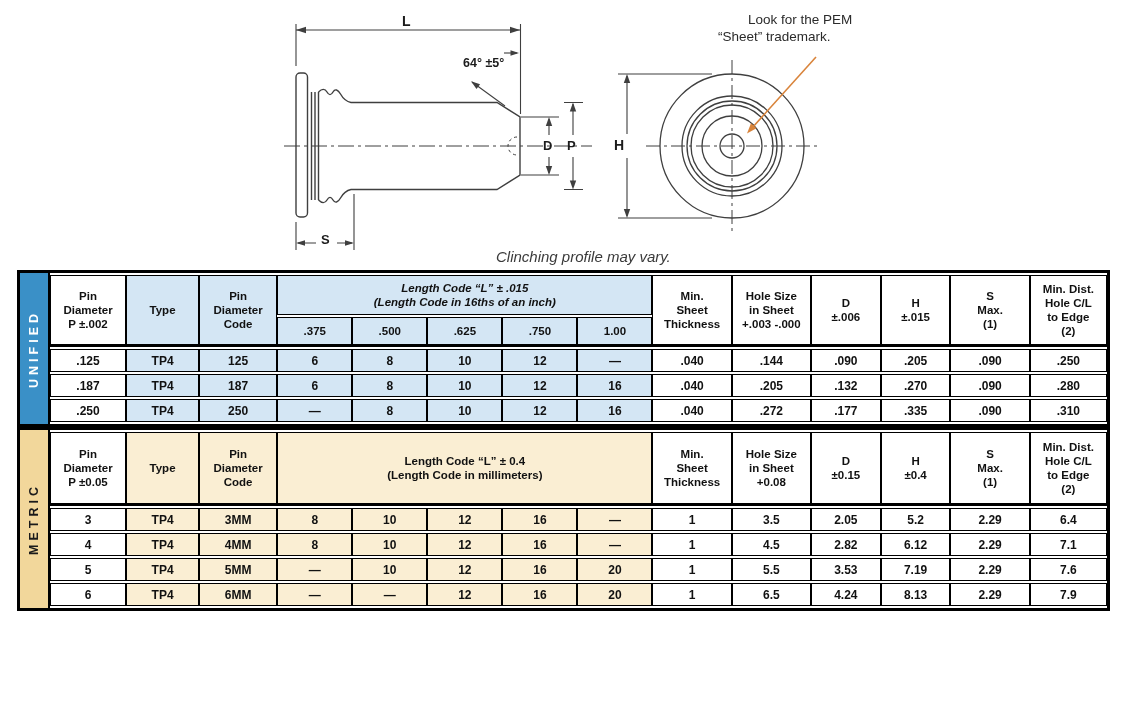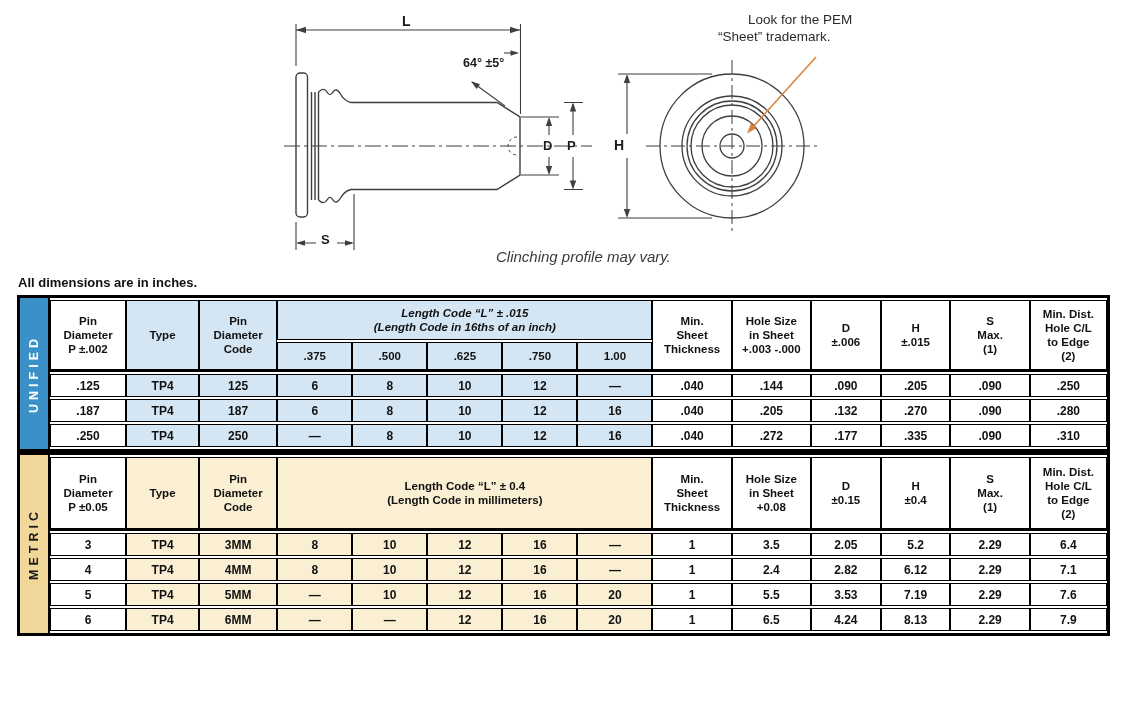--- a/index.html
+++ b/index.html
@@ -113,21 +113,20 @@
     <div class="dlabel" style="left:567px; top:138px;">P</div>
     <div class="dlabel" style="left:321px; top:232px;">S</div>
     <div class="dlabel big" style="left:614px; top:137px;">H</div>
     <div class="note" style="left:748px; top:11px;">Look for the PEM</div>
     <div class="note" style="left:718px; top:28px;">“Sheet” trademark.</div>
     <div class="caption" style="left:496px; top:248px;">Clinching profile may vary.</div>
   </div>
 
   <div class="tables">
 
-    <div class="tbl-heading">All dimensions are in inches.</div>
 
     <div class="tbl-wrap unified">
       <div class="side-label">
         <span>UNIFIED</span>
       </div>
       <table class="dim">
         <colgroup>
           <col style="width:7.2%">
             <col style="width:6.9%">
             <col style="width:7.4%">
@@ -305,21 +304,21 @@
             <tr>
               <td>4</td>
               <td>TP4</td>
               <td>4MM</td>
               <td>8</td>
               <td>10</td>
               <td>12</td>
               <td>16</td>
               <td>—</td>
               <td>1</td>
-              <td>2.4</td>
+              <td>4.5</td>
               <td>2.82</td>
               <td>6.12</td>
               <td>2.29</td>
               <td>7.1</td>
             </tr>
             <tr>
               <td>5</td>
               <td>TP4</td>
               <td>5MM</td>
               <td>—</td>

